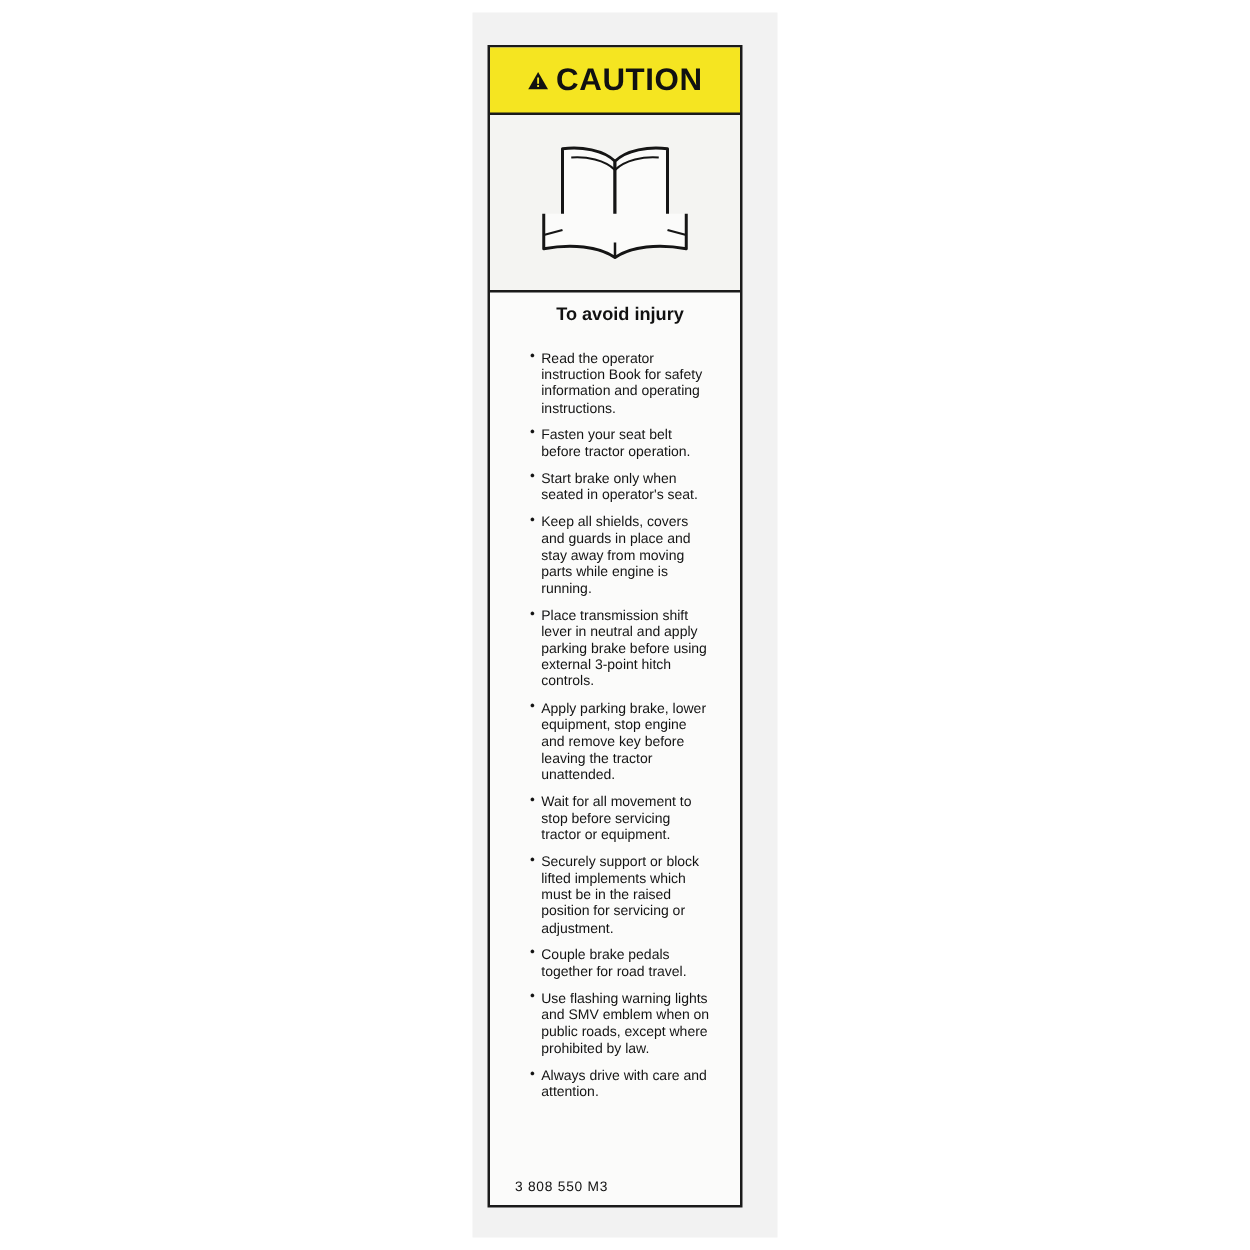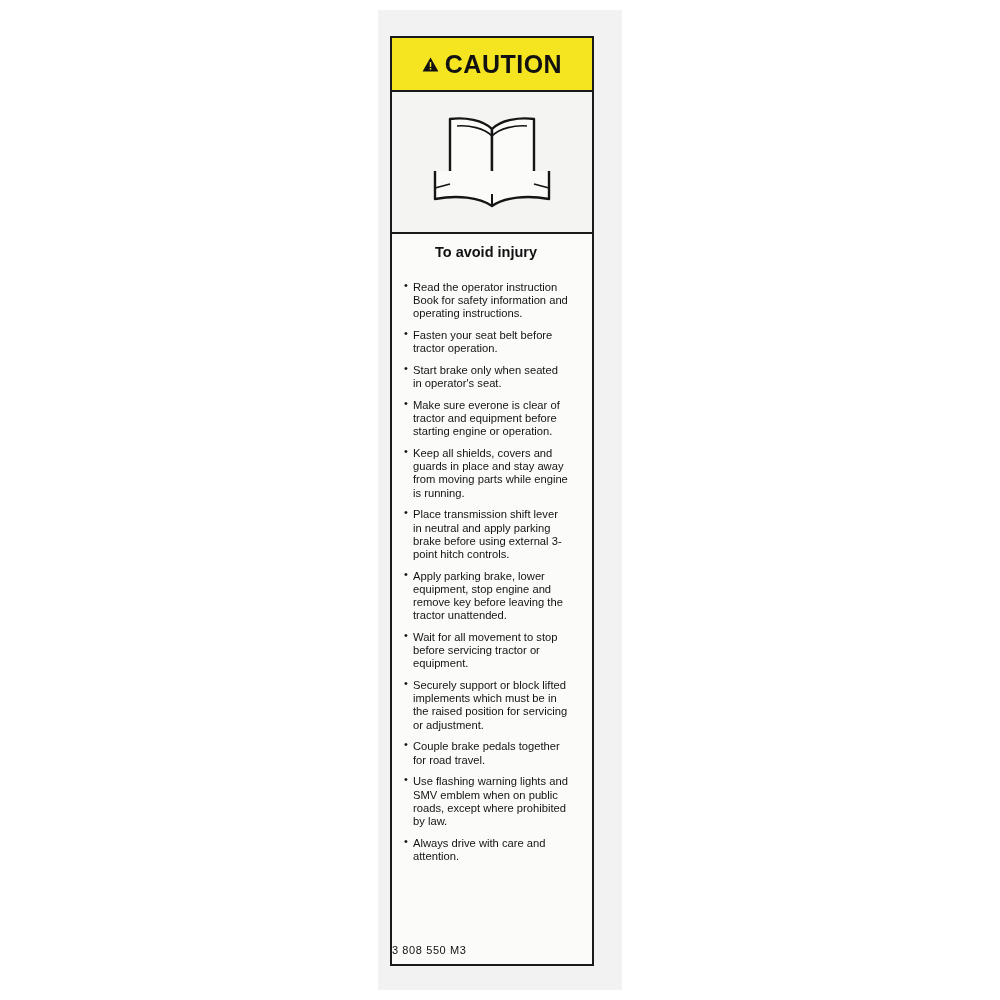--- a/index.html
+++ b/index.html
@@ -68,21 +68,21 @@
     border-bottom: 2px solid #1a1a1a;
     background: #f4f4f2;
     display: flex;
     align-items: center;
     justify-content: center;
   }
   .picto-panel svg { display: block; }
   
   .body-panel {
     flex: 1;
-    padding: 10px 12px 6px 0;
+    padding: 10px 12px 6px 20px;
     box-sizing: border-box;
     display: flex;
     flex-direction: column;
   }
   .body-title {
     text-align: center;
     font-size: 14.5px;
     font-weight: bold;
     color: #111111;
     margin-bottom: 9px;
@@ -157,21 +157,20 @@
       </svg>
     </div>
 
     <div class="body-panel">
       <div class="body-title">To avoid injury</div>
 
       <ul class="bullets">
         <li>Read the operator instruction Book for safety information and operating instructions.</li>
         <li>Fasten your seat belt before tractor operation.</li>
         <li>Start brake only when seated in operator's seat.</li>
-        <li>Make sure everone is clear of tractor and equipment before starting engine or operation.</li>
         <li>Keep all shields, covers and guards in place and stay away from moving parts while engine is running.</li>
         <li>Place transmission shift lever in neutral and apply parking brake before using external 3-point hitch controls.</li>
         <li>Apply parking brake, lower equipment, stop engine and remove key before leaving the tractor unattended.</li>
         <li>Wait for all movement to stop before servicing tractor or equipment.</li>
         <li>Securely support or block lifted implements which must be in the raised position for servicing or adjustment.</li>
         <li>Couple brake pedals together for road travel.</li>
         <li>Use flashing warning lights and SMV emblem when on public roads, except where prohibited by law.</li>
         <li>Always drive with care and attention.</li>
       </ul>
 

